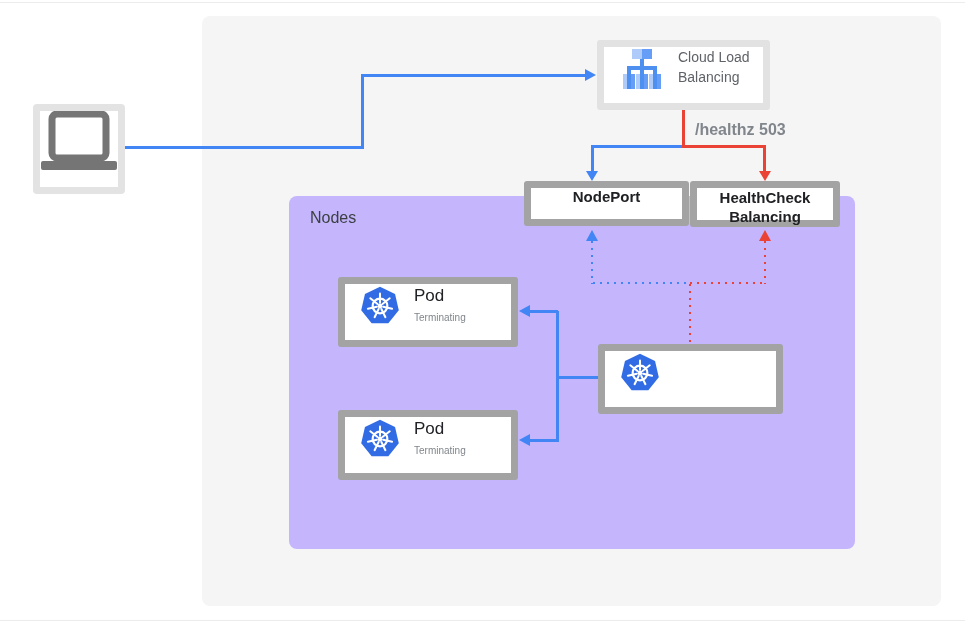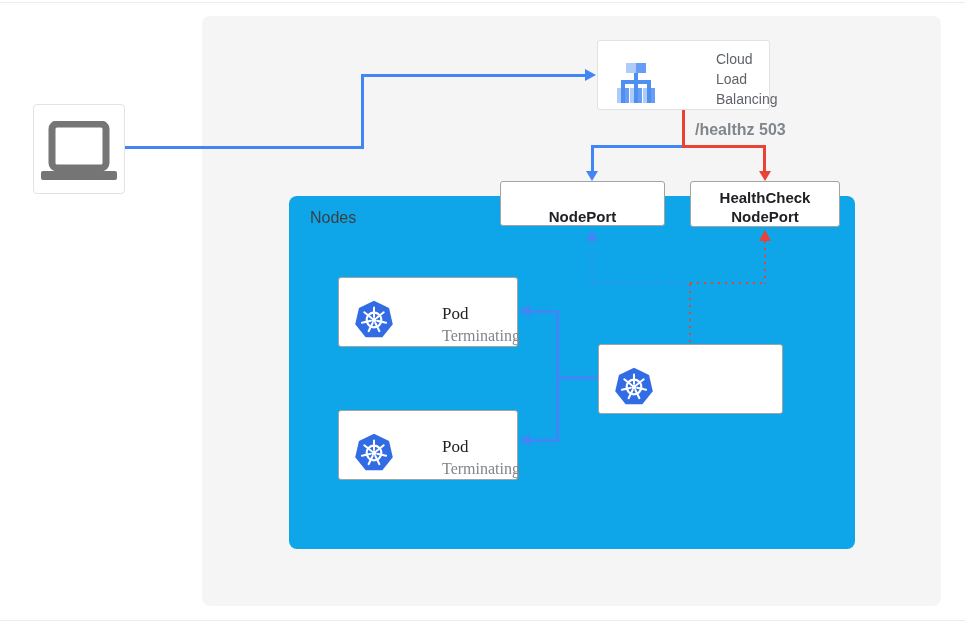--- a/index.html
+++ b/index.html
@@ -5,45 +5,45 @@
   * { margin:0; padding:0; box-sizing:border-box; }
   html,body { width:965px; height:623px; background:#fff; overflow:hidden; }
   body { position:relative; font-family:"Liberation Sans","DejaVu Sans",sans-serif; }
 
   .hairline { position:absolute; left:0; width:965px; height:1px; background:#ececec; }
 
   .panel { position:absolute; left:202px; top:16px; width:739px; height:590px;
            background:#f5f5f6; border-radius:8px; }
 
   .nodes-box { position:absolute; left:289px; top:196px; width:566px; height:353px;
-               background:#0ea5e9; border-radius:8px; }
+               background:#c4b5fd; border-radius:8px; }
   .nodes-label { position:absolute; left:21px; top:13px; font-size:16px; color:#3c4043; }
 
-  .card { position:absolute; background:#fff; border:1px solid #a3a3a3; border-radius:3px;
-          display:flex; align-items:flex-end;gap:44px; }
+  .card { position:absolute; background:#fff; border:7px solid #a3a3a3; border-radius:3px;
+          display:flex; align-items:flex-start; }
 
   .client-card { left:33px; top:104px; width:92px; height:90px; justify-content:center;
                  border-color:#e3e3e3; border-radius:4px; }
 
   .clb-card { left:597px; top:40px; width:173px; height:70px; padding-left:15px;
               border-color:#e2e2e2; }
   .clb-text { margin-left:13px; width:90px; font-size:14px; line-height:20px; color:#5f6368; }
 
   .port-card { height:45px; justify-content:center; text-align:center;
                font-weight:bold; font-size:15px; color:#202124; z-index:5; }
-  .nodeport-card { left:500px; top:181px; width:165px; }
+  .nodeport-card { left:524px; top:181px; width:165px; }
   .hc-card { left:690px; top:181px; width:150px; height:46px; line-height:19px; }
   .hc-card span { display:inline-block; width:104px; }
 
   .pod-card { left:338px; width:180px; height:70px; padding-left:13px; z-index:4; }
   .pod1 { top:277px; } .pod2 { top:410px; }
   .kp-card { left:598px; top:344px; width:185px; height:70px; padding-left:13px; z-index:4; }
-  .entity-text { margin-left:2px;font-family:Liberation Serif, serif; }
+  .entity-text { margin-left:12px; }
   .entity-title { font-size:17px; color:#202124; line-height:23px; }
-  .entity-sub { font-size:16px; color:#80868b; line-height:21px; }
+  .entity-sub { font-size:10px; color:#80868b; line-height:21px; }
 
   .healthz { position:absolute; left:695px; top:121px; font-size:16px; font-weight:bold;
              color:#80868b; z-index:3; }
 
   
   .line { position:absolute; }
   .blue { background:#4285f4; }
   .red  { background:#ea4335; }
   .dot-h-blue { height:2px; background:repeating-linear-gradient(to right,#4285f4 0 2px,transparent 2px 7px); }
   .dot-h-red  { height:2px; background:repeating-linear-gradient(to right,#ea4335 0 2px,transparent 2px 7px); }
@@ -100,21 +100,21 @@
   </span>
   <div class="clb-text">Cloud Load Balancing</div>
 </div>
 
 <div class="healthz">/healthz 503</div>
 
 <div class="card port-card nodeport-card">
   <span>NodePort</span>
 </div>
 <div class="card port-card hc-card">
-  <span>HealthCheck NodePort</span>
+  <span>HealthCheck Balancing</span>
 </div>
 
 <div class="card pod-card pod1">
   <span>
     <svg width="44" height="44" viewBox="0 0 48 48">
       <polygon points="24,3 40.4,10.9 44.5,28.7 33.1,42.9 14.9,42.9 3.5,28.7 7.6,10.9" fill="#326ce5"></polygon>
       <circle cx="24" cy="24" r="8" fill="none" stroke="#fff" stroke-width="2.4"></circle>
       <g stroke="#fff" stroke-width="2.2" stroke-linecap="round">
         <line x1="24" y1="20.5" x2="24" y2="10.5"></line>
         <line x1="26.7" y1="21.8" x2="34.6" y2="15.6"></line>

